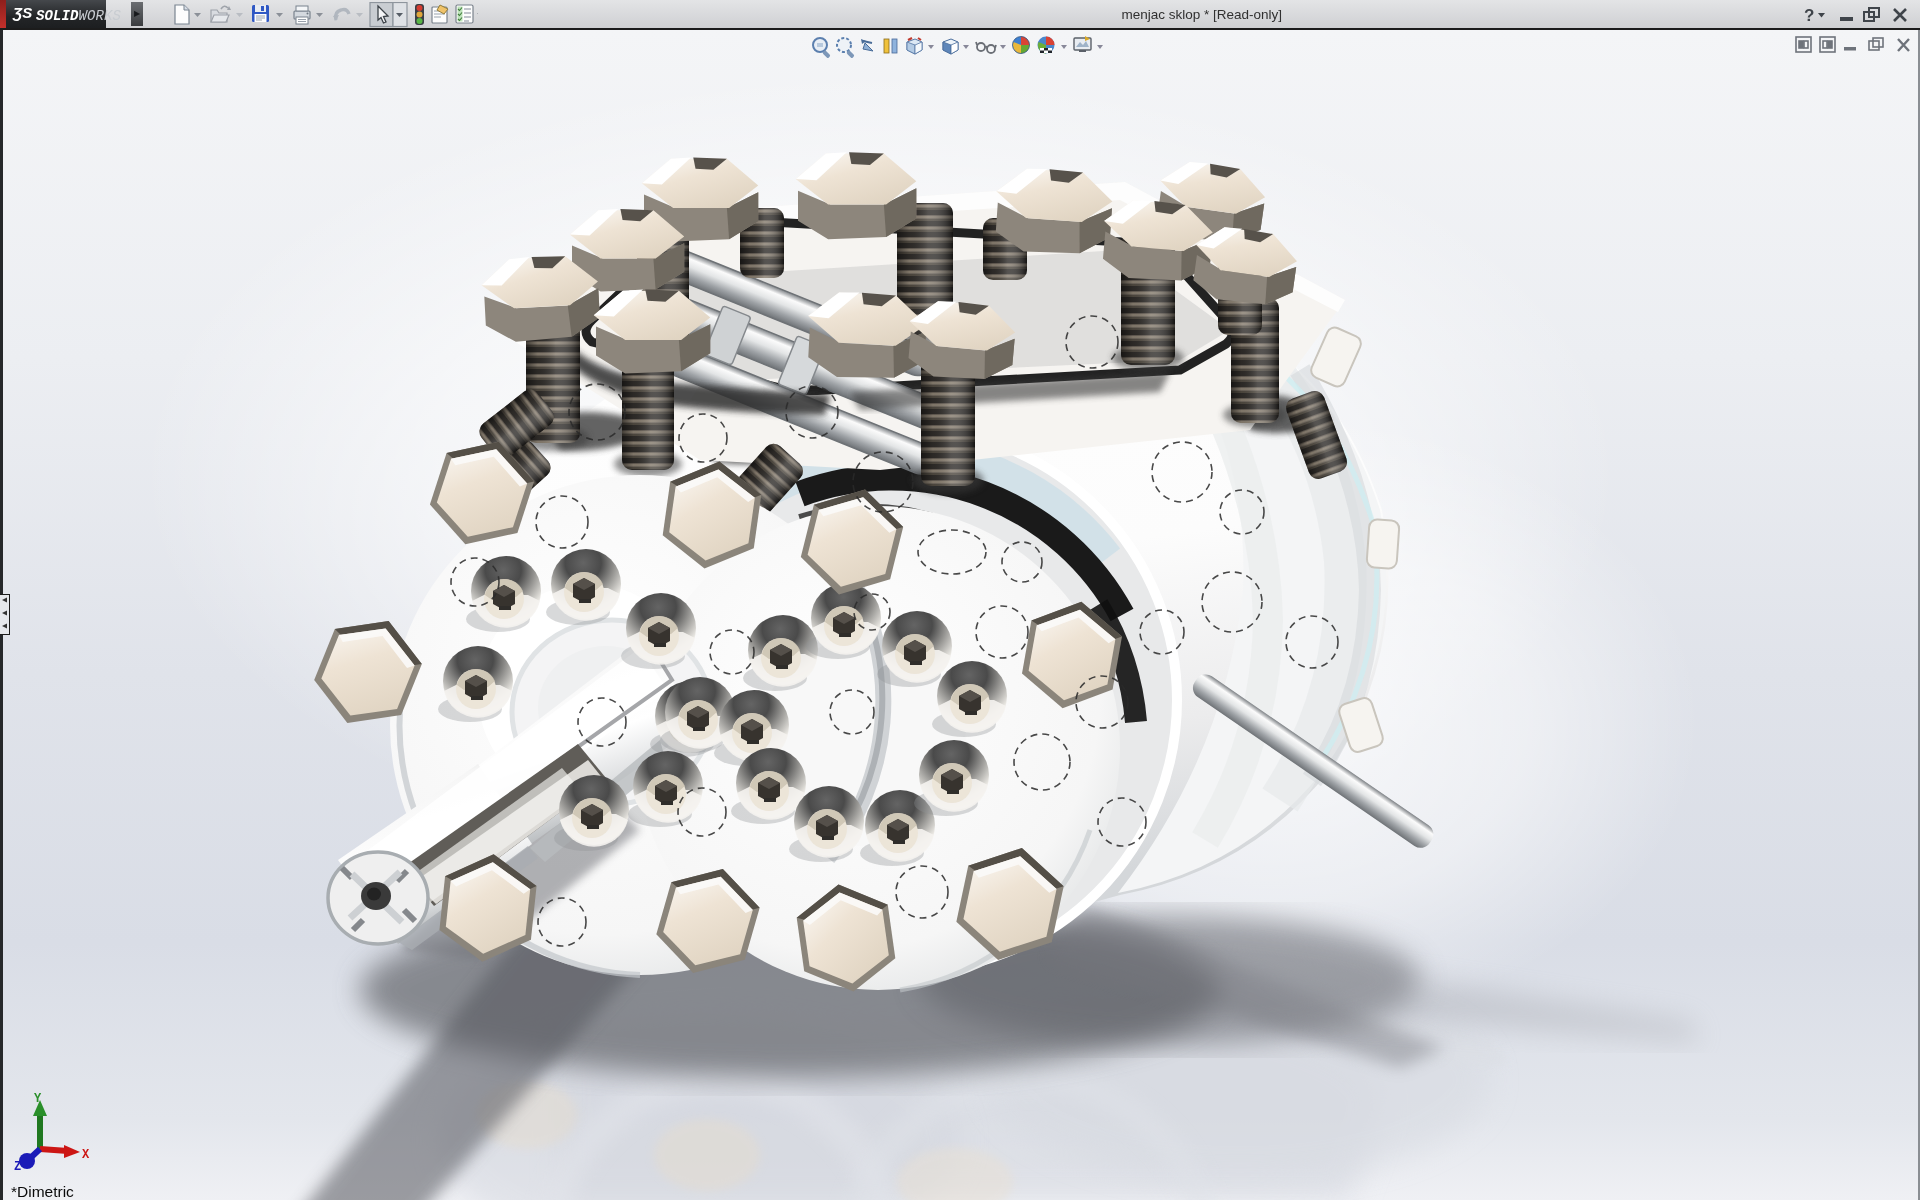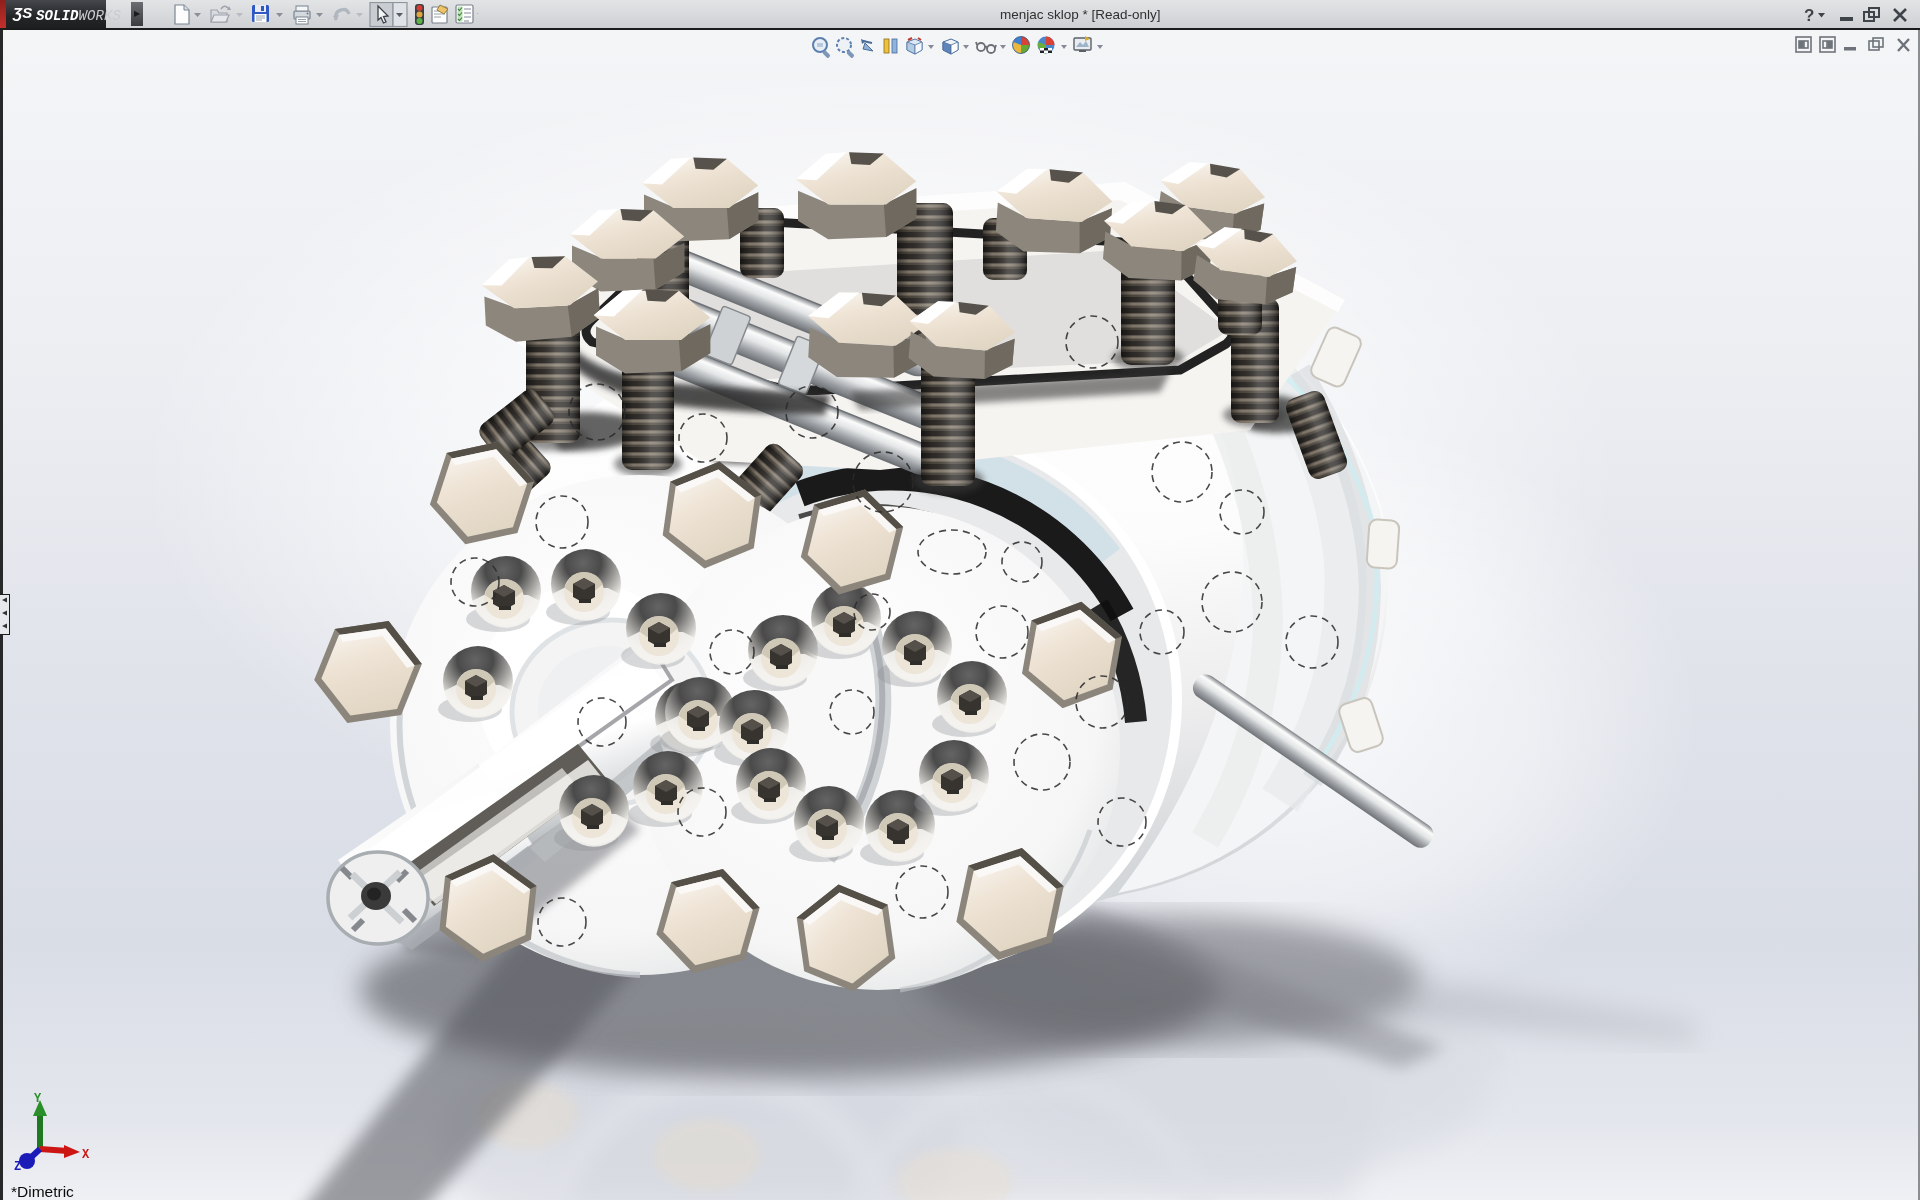--- a/index.html
+++ b/index.html
@@ -7,21 +7,21 @@
   #titlebar{position:absolute;left:0;top:0;width:1920px;height:30px;
     background:linear-gradient(#e3e4e6,#cfd0d3);border-bottom:2px solid #1c1c1c;box-sizing:border-box;z-index:5;}
   #redstrip{position:absolute;left:0;top:0;width:6px;height:28px;background:linear-gradient(#8e1f1c,#c3302b);}
   #swblock{position:absolute;left:6px;top:0;width:100px;height:28px;
     background:linear-gradient(#45484c,#232527 60%,#1d1f21);color:#fff;}
   #swlogo{position:absolute;left:7px;top:4px;font-size:15px;font-style:italic;font-weight:bold;}
   #swtext{position:absolute;left:30px;top:8px;font-size:14px;font-weight:bold;font-style:italic;letter-spacing:0.1px;font-family:Liberation Mono, monospace;}
   #swtext span{font-weight:normal;color:#c8ccd1;}
   #swarrow{position:absolute;left:131px;top:2px;width:12px;height:24px;background:linear-gradient(#6a6d71,#3a3c3f);
     color:#17191c;font-size:8px;line-height:24px;text-align:center;}
-  #title{position:absolute;left:1000px;top:7px;width:282px;text-align:left;font-size:13.5px;color:#303030;}
+  #title{position:absolute;left:1000px;top:7px;width:282px;text-align:right;font-size:13.5px;color:#303030;}
   #viewport{position:absolute;left:0px;top:30px;width:1920px;height:1170px;}
   svg{display:block}
 </style>
 </head>
 <body>
 
 <div id="viewport">
 <div style="position:absolute;left:0;top:0;width:3px;height:1170px;background:#26282a;z-index:3"></div>
 <div style="position:absolute;right:0;top:0;width:2px;height:1170px;background:#8a8e93;z-index:3"></div>
 <svg id="scene" width="1920" height="1170" viewBox="0 30 1920 1170">

